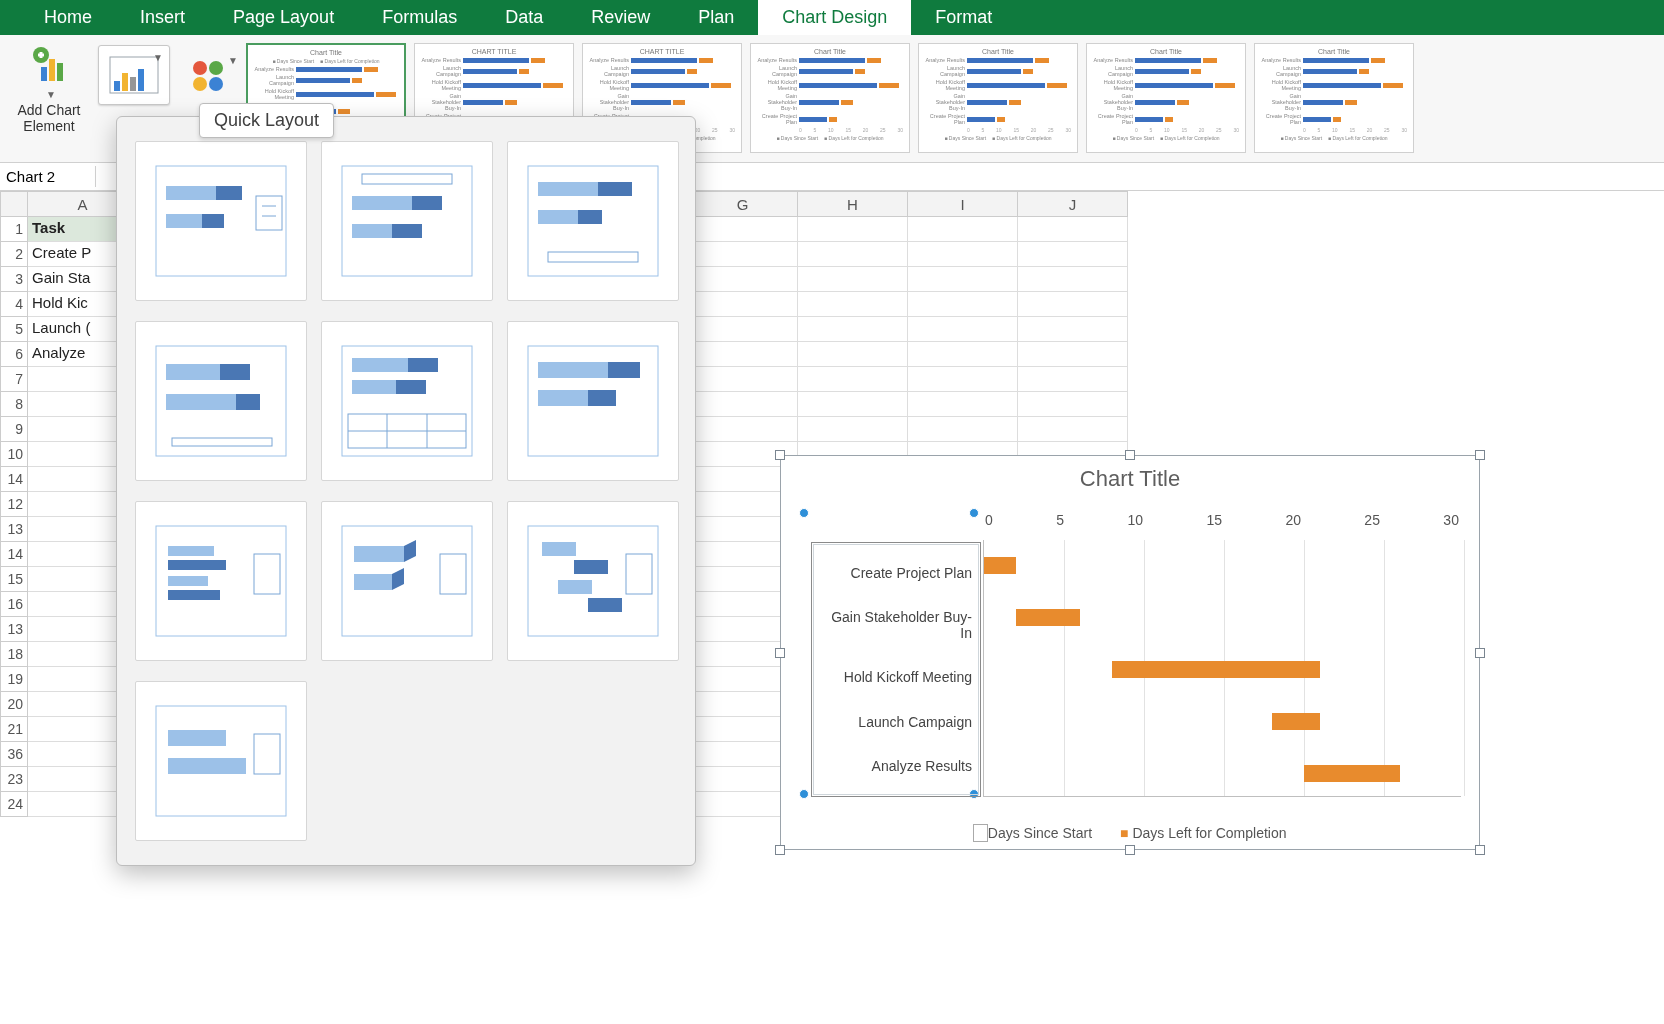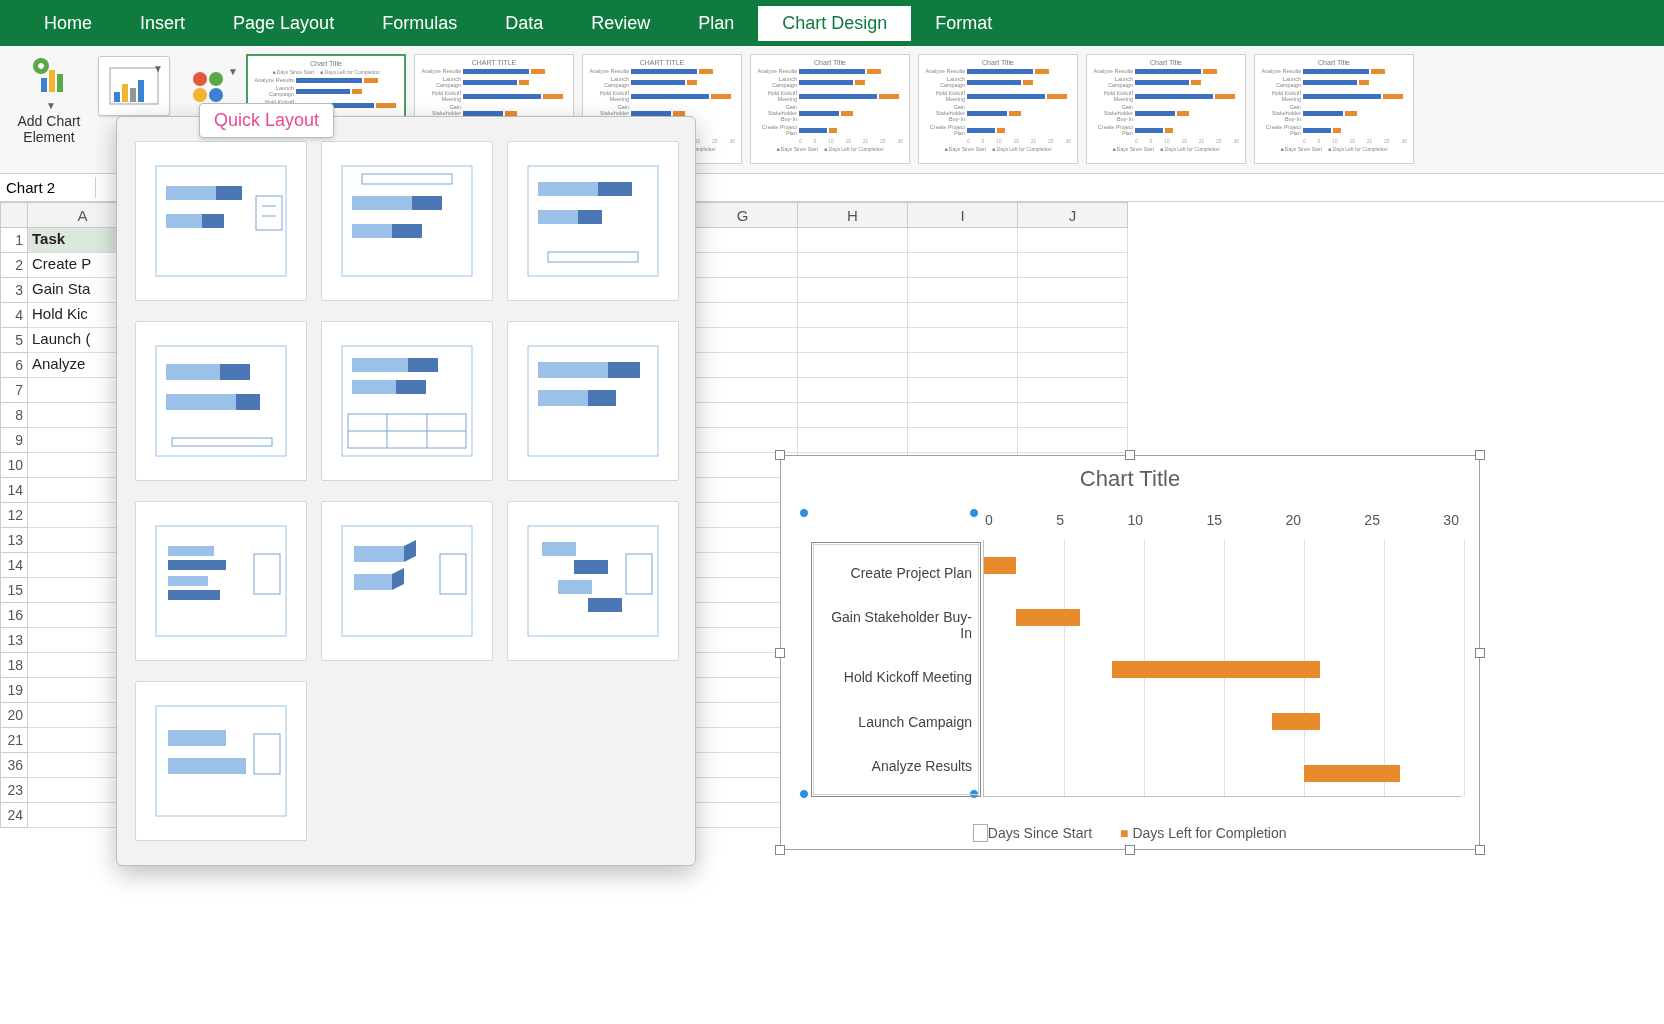--- a/index.html
+++ b/index.html
@@ -1,19 +1,19 @@
 <!DOCTYPE html>
 <html><head>
 <meta charset="utf-8">
 <style>
 * { margin: 0; padding: 0; box-sizing: border-box; font-family: -apple-system, "Segoe UI", Arial, sans-serif; }
 html, body { width: 1664px; height: 1024px; background: #fff; overflow: hidden; }
 
 
-.ribbon-tabs { display: flex; background: #0f7b3e; height: 46px; align-items: center; padding-left: 20px; }
+.ribbon-tabs { display: flex; background: #0f7b3e; height: 35px; align-items: center; padding-left: 20px; }
 .ribbon-tab { color: #fff; padding: 0 24px; height: 35px; display: flex; align-items: center; font-size: 18px; cursor: pointer; }
 .ribbon-tab.active { background: #fff; color: #0f7b3e; font-weight: 500; }
 
 
 .ribbon-body { display: flex; background: #f7f7f7; border-bottom: 1px solid #d0d0d0; height: 128px; padding: 6px 8px 2px 8px; align-items: flex-start; gap: 8px; }
 .rb-group { display: flex; flex-direction: column; align-items: center; height: 100%; }
 .rb-btn-big { width: 82px; display: flex; flex-direction: column; align-items: center; gap: 2px; padding: 2px; }
 .rb-btn-big .icon-wrap { width: 44px; height: 44px; display:flex; align-items:center; justify-content:center; }
 .rb-btn-big .caret { font-size: 10px; color:#666; margin-left:4px; }
 .rb-btn-big .lbl { font-size: 14px; color:#333; text-align:center; line-height:1.15; }
@@ -48,21 +48,21 @@
 .ch { border:1px solid #ccc; border-left:none; background:#f3f3f3; text-align:center; font-size:15px; color:#555; display:flex; align-items:center; justify-content:center; }
 .rows { }
 .row { display:flex; height:25px; }
 .rh { width:28px; border:1px solid #ccc; border-top:none; text-align:center; font-size:14px; color:#555; background:#fff; display:flex; align-items:center; justify-content:flex-end; padding-right:4px; }
 .cell { border-right:1px solid #ddd; border-bottom:1px solid #ddd; padding:2px 4px; font-size:15px; color:#222; overflow:hidden; white-space:nowrap; }
 .cell.bold { font-weight:600; }
 .cell.hdr-sel { background:#dce8dc; }
 
 
 .popover { position:absolute; left:116px; top:116px; width:580px; background:#f2f2f2; border:1px solid #bdbdbd; border-radius:6px; box-shadow:0 8px 24px rgba(0,0,0,.25); padding:24px 18px; z-index:30; }
-.popover-label { position:absolute; left:82px; top:-14px; background:#fff; border:1px solid #bcbcbc; border-radius:4px; padding:6px 14px; font-size:18px; color:#ec4899; box-shadow:0 2px 4px rgba(0,0,0,.15); }
+.popover-label { position:absolute; left:82px; top:-14px; background:#fff; border:1px solid #bcbcbc; border-radius:4px; padding:6px 14px; font-size:18px; color:#404040; box-shadow:0 2px 4px rgba(0,0,0,.15); }
 .layout-grid { display:grid; grid-template-columns:repeat(3,172px); grid-auto-rows:160px; gap:20px 14px; }
 .layout-item { background:#fff; border:1px solid #d6d6d6; border-radius:2px; display:flex; align-items:center; justify-content:center; cursor:pointer; }
 .layout-item svg { width:150px; height:130px; }
 
 
 .chart-obj { position:absolute; left:780px; top:455px; width:700px; height:395px; border:1px solid #9aa3ab; background:#fff; z-index:10; }
 .handle { position:absolute; width:10px; height:10px; background:#fff; border:1px solid #7a8590; }
 .h-tl{top:-6px;left:-6px}.h-tr{top:-6px;right:-6px}.h-bl{bottom:-6px;left:-6px}.h-br{bottom:-6px;right:-6px}
 .h-tm{top:-6px;left:calc(50% - 5px)}.h-bm{bottom:-6px;left:calc(50% - 5px)}
 .h-ml{left:-6px;top:calc(50% - 5px)}.h-mr{right:-6px;top:calc(50% - 5px)}

